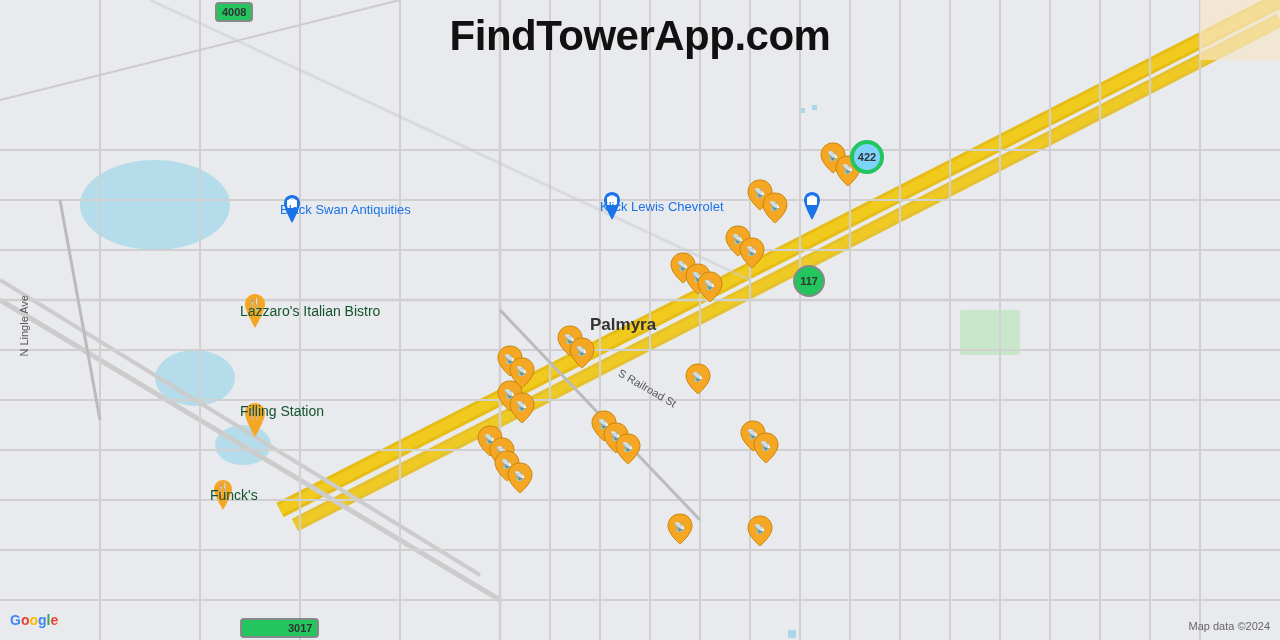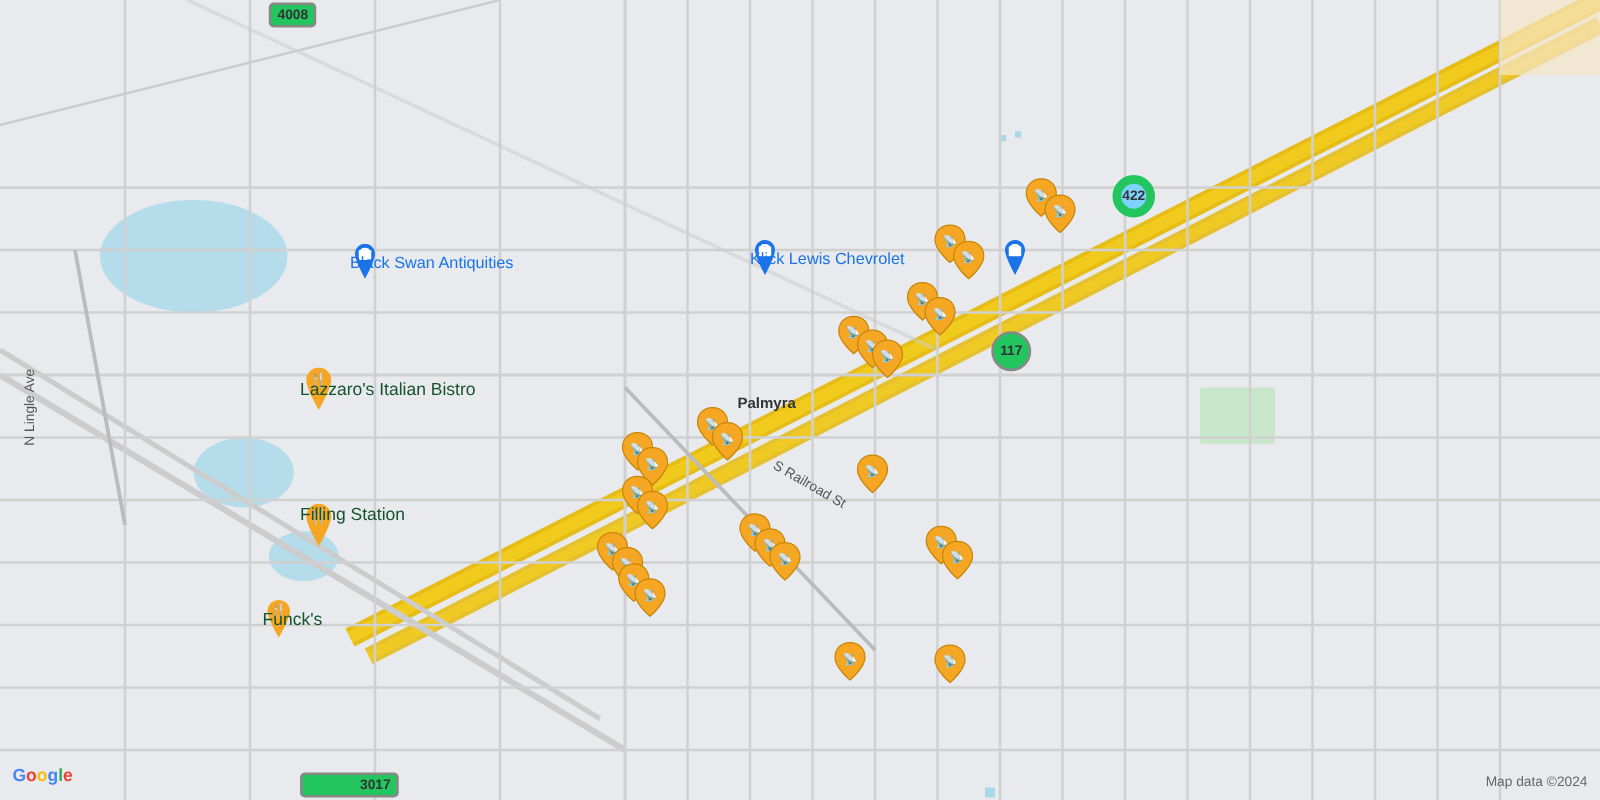--- a/index.html
+++ b/index.html
@@ -38,21 +38,21 @@
     .map-label {
       position: absolute;
       font-size: 13px;
       color: #222;
       font-weight: 500;
       white-space: nowrap;
       z-index: 5;
     }
     .map-label.blue { color: #1a73e8; }
     .map-label.orange { color: #14532d; }
-    .map-label.city { color: #333; font-size: 12px; font-weight: 600; }
+    .map-label.city { color: #333; font-size: 17px; font-weight: 600; }
 
     
     .google-logo {
       position: absolute;
       bottom: 12px;
       left: 10px;
       z-index: 10;
       font-size: 14px;
       font-weight: 700;
       text-align: right;
@@ -163,25 +163,26 @@
     <line x1="60" y1="200" x2="100" y2="420" stroke="#bbb" stroke-width="3"></line>
 
     <line x1="500" y1="310" x2="700" y2="520" stroke="#bbb" stroke-width="3"></line>
 
     <line x1="150" y1="0" x2="750" y2="280" stroke="#ccc" stroke-width="3" opacity="0.5"></line>
     <line x1="0" y1="100" x2="400" y2="0" stroke="#ccc" stroke-width="2"></line>
 
     <rect x="1200" y="0" width="80" height="60" fill="#f5e6c8" opacity="0.7"></rect>
   </svg>
 
+  <div class="site-title">FindTowerApp.com</div>
 
   <div class="route-shield" style="left:215px; top:2px; font-size:11px;">
     <span>4008</span>
   </div>
-  <div class="route-shield" style="left:890px; top:140px; border-radius:50%; width:34px; height:34px; display:flex; align-items:center; justify-content:center; background:#7dd3fc; border:7px solid #22c55e;">
+  <div class="route-shield" style="left:850px; top:140px; border-radius:50%; width:34px; height:34px; display:flex; align-items:center; justify-content:center; background:#7dd3fc; border:4px solid #22c55e;">
     <span style="font-size:11px; font-weight:bold;">422</span>
   </div>
   <div class="route-shield" style="left:793px; top:265px; border-radius:50%; width:32px; height:32px; display:flex; align-items:center; justify-content:center;">
     <span style="font-size:11px;">117</span>
   </div>
   <div class="route-shield" style="left:240px; top:618px; font-size:11px;padding-left:46px;">
     <span>3017</span>
   </div>
 
   <div class="map-label city" style="left:590px; top:315px;">Palmyra</div>

